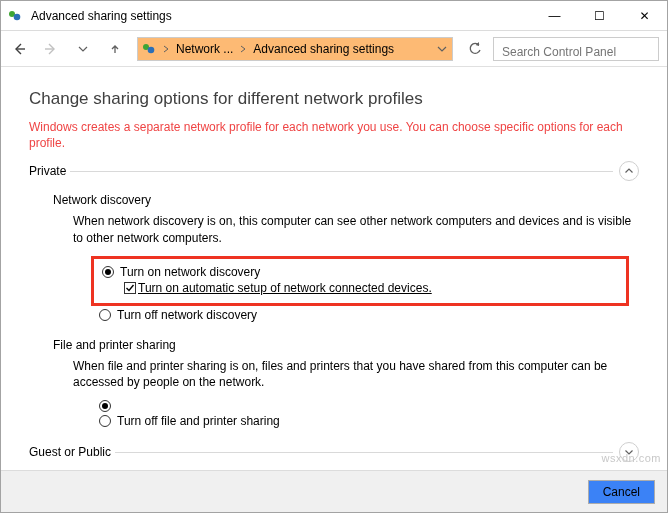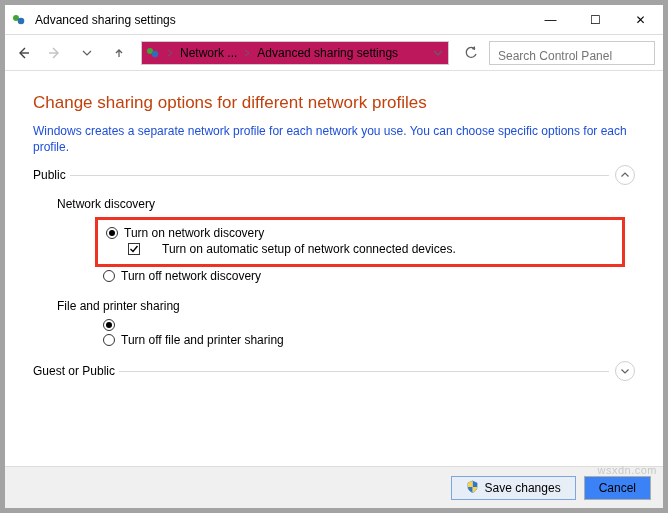--- a/index.html
+++ b/index.html
@@ -1,54 +1,54 @@
 <!DOCTYPE html>
 <html><head>
 <meta charset="utf-8">
 <style>
   * { box-sizing: border-box; }
   html, body { margin:0; padding:0; }
   body { font-family: "Segoe UI", Tahoma, sans-serif; font-size: 12px; color:#000; background:#fff; }
-  .window { width:668px; height:513px; border:5px solid #a3a3a3; position:relative; display:flex; flex-direction:column; background:#fff; }
+  .window { width:668px; height:513px; border:1px solid #a3a3a3; position:relative; display:flex; flex-direction:column; background:#fff; }
   .titlebar { height:30px; display:flex; align-items:center; border-bottom:1px solid #dcdcdc; }
   .titlebar .icon-wrap { width:28px; display:flex; justify-content:center; align-items:center; }
   .titlebar .title { flex:1; padding-left:2px; }
   .sysbtns { display:flex; height:100%; }
   .sysbtn { width:45px; display:flex; align-items:center; justify-content:center; }
   .nav { height:36px; display:flex; align-items:center; padding:0 8px 0 4px; gap:4px; border-bottom:1px solid #e0e0e0; }
   .nav .arrow, .nav .refresh, .nav .dropdown-btn, .nav .updir { width:28px; height:28px; display:flex; align-items:center; justify-content:center; color:#606060; border-radius:0; }
   .nav .arrow.disabled { color:#c0c0c0; }
-  .addrbar { flex:1; height:24px; border:1px solid #cccccc; display:flex; align-items:center; background:#be185d; margin:16px 4px;text-align:center; }
+  .addrbar { flex:1; height:24px; border:1px solid #cccccc; display:flex; align-items:center; background:#fdba74; margin:16px 4px;text-align:center; }
   .addrbar .addr-icon { width:22px; display:flex; align-items:center; justify-content:center; }
   .addrbar .crumb { padding:0 4px; height:100%; display:flex; align-items:center; }
   .addrbar .sep { width:12px; display:flex; align-items:center; justify-content:center; color:#606060; }
   .addrbar .spacer { flex:1; }
   .searchbox { width:166px; height:24px; border:1px solid #cccccc; display:flex; align-items:center; padding:0 6px; color:#777; background:#fff; }
   .searchbox input { border:none; outline:none; width:100%; font: inherit; color:#3b82f6; background:transparent;margin-top:7px; }
   .content { flex:1; overflow:hidden; padding:16px 28px 0 28px; position:relative; }
-  .heading { color:#c2410c; font-size:17px; font-weight:400; margin:6px 0 10px; }
-  .intro { color:#1d4ed8; line-height:1.35; margin-bottom:10px; }
+  .heading { color:#404040; font-size:17px; font-weight:400; margin:6px 0 10px; }
+  .intro { color:#ef4444; line-height:1.35; margin-bottom:10px; }
   .section-hdr { display:flex; align-items:center; margin-top:4px; }
   .section-hdr .label { padding-right:4px; }
   .section-hdr .rule { flex:1; border-top:1px solid #d9d9d9; height:0; margin-top:1px; }
   .chev { width:20px; height:20px; border:1px solid #cfcfcf; border-radius:50%; display:flex; align-items:center; justify-content:center; margin-left:6px; }
   .subsection-label { margin:12px 0 6px 24px; }
   .para { margin:6px 0 10px 44px; line-height:1.35; }
   .radio-row { display:flex; align-items:center; margin:2px 0 2px 70px; gap:6px;text-align:center; }
-  .checkbox-row { display:flex; align-items:center; margin:0 0 2px 92px; gap:22px; }
+  .checkbox-row { display:flex; align-items:center; margin:0 0 2px 92px; gap:2px;text-decoration:underline; }
   .radio { width:12px; height:12px; border:1px solid #333; border-radius:50%; display:inline-flex; align-items:center; justify-content:center; flex-shrink:0; }
   .radio .dot { width:6px; height:6px; background:#000; border-radius:50%; }
   .checkbox { width:12px; height:12px; border:1px solid #333; display:inline-flex; align-items:center; justify-content:center; flex-shrink:0; }
   .highlight-box { border:3px solid #e32; padding:4px 8px 6px 0; margin-left:62px; margin-right:10px; }
   .highlight-box .radio-row { margin-left:8px; }
   .highlight-box .checkbox-row { margin-left:30px; }
   .footer { height:42px; border-top:1px solid #dcdcdc; background:#f0f0f0; display:flex; align-items:center; justify-content:flex-end; padding:0 12px; gap:8px; }
   .btn { height:24px; border:1px solid #acacac; background:#3b82f6; padding:0 14px; display:flex; align-items:center; gap:6px; font: inherit; }
   .btn.pri { background:#e7eef7; border-color:#7da7d9; }
-  .watermark { position:absolute; right:6px; bottom:32px; font-size:11px; color:#c8c8c8; letter-spacing:0.5px; pointer-events:none; }
+  .watermark { position:absolute; right:6px; bottom:48px; font-size:11px; color:#c8c8c8; letter-spacing:0.5px; pointer-events:none; }
 </style>
 </head>
 <body>
 
 <div class="window">
 
   <div class="titlebar">
     <div class="icon-wrap">
       <svg width="14" height="14" viewBox="0 0 14 14">
         <circle cx="4" cy="5" r="3" fill="#3fa535"></circle>
@@ -127,30 +127,31 @@
     <div class="searchbox">
       <input placeholder="Search Control Panel" style="">
     </div>
   </div>
 
   <div class="content">
     <div class="heading">Change sharing options for different network profiles</div>
     <div class="intro">Windows creates a separate network profile for each network you use. You can choose specific options for each profile.</div>
 
     <div class="section-hdr">
-      <span class="label">Public</span>
+      <span class="label">Private</span>
       <div class="rule"></div>
       <div class="chev">
         <svg width="10" height="10" viewBox="0 0 10 10">
             <path d="M1.5 6.5 L5 3 L8.5 6.5" stroke="#606060" stroke-width="1.2" fill="none"></path>
           </svg>
       </div>
     </div>
 
     <div class="subsection-label">Network discovery</div>
+    <div class="para">When network discovery is on, this computer can see other network computers and devices and is visible to other network computers.</div>
 
     <div class="highlight-box">
       <div class="radio-row">
         <span class="radio">
             <span class="dot"></span>
           </span>
         <span>Turn on network discovery</span>
       </div>
       <div class="checkbox-row">
         <span class="checkbox">
@@ -160,20 +161,21 @@
         </span>
         <span>Turn on automatic setup of network connected devices.</span>
       </div>
     </div>
     <div class="radio-row">
       <span class="radio"></span>
       <span>Turn off network discovery</span>
     </div>
 
     <div class="subsection-label" style="margin-top:16px;">File and printer sharing</div>
+    <div class="para">When file and printer sharing is on, files and printers that you have shared from this computer can be accessed by people on the network.</div>
     <div class="radio-row">
       <span class="radio">
           <span class="dot"></span>
         </span>
     </div>
     <div class="radio-row">
       <span class="radio"></span>
       <span>Turn off file and printer sharing</span>
     </div>
 
@@ -183,31 +185,19 @@
       <div class="chev">
         <svg width="10" height="10" viewBox="0 0 10 10">
             <path d="M1.5 3.5 L5 7 L8.5 3.5" stroke="#606060" stroke-width="1.2" fill="none"></path>
           </svg>
       </div>
     </div>
 
   </div>
 
   <div class="footer">
-    <button class="btn pri">
-      <span>
-        <svg width="13" height="13" viewBox="0 0 13 13">
-          <path d="M6.5 1 L11 3 V7 C11 9.5 9 11.5 6.5 12.5 C4 11.5 2 9.5 2 7 V3 Z" fill="#fff" stroke="#2a5ca5" stroke-width="0.6"></path>
-          <path d="M6.5 1 L11 3 V7 L6.5 7 Z" fill="#2a78d0"></path>
-          <path d="M6.5 7 L2 7 V3 L6.5 1 Z" fill="#ffd23a"></path>
-          <path d="M6.5 7 L11 7 C11 9.5 9 11.5 6.5 12.5 Z" fill="#ffd23a"></path>
-          <path d="M6.5 7 L6.5 12.5 C4 11.5 2 9.5 2 7 Z" fill="#2a78d0"></path>
-        </svg>
-      </span>
-      <span>Save changes</span>
-    </button>
     <button class="btn">
       <span>Cancel</span>
     </button>
   </div>
 
   <div class="watermark">wsxdn.com</div>
 </div>
 
 </body></html>

